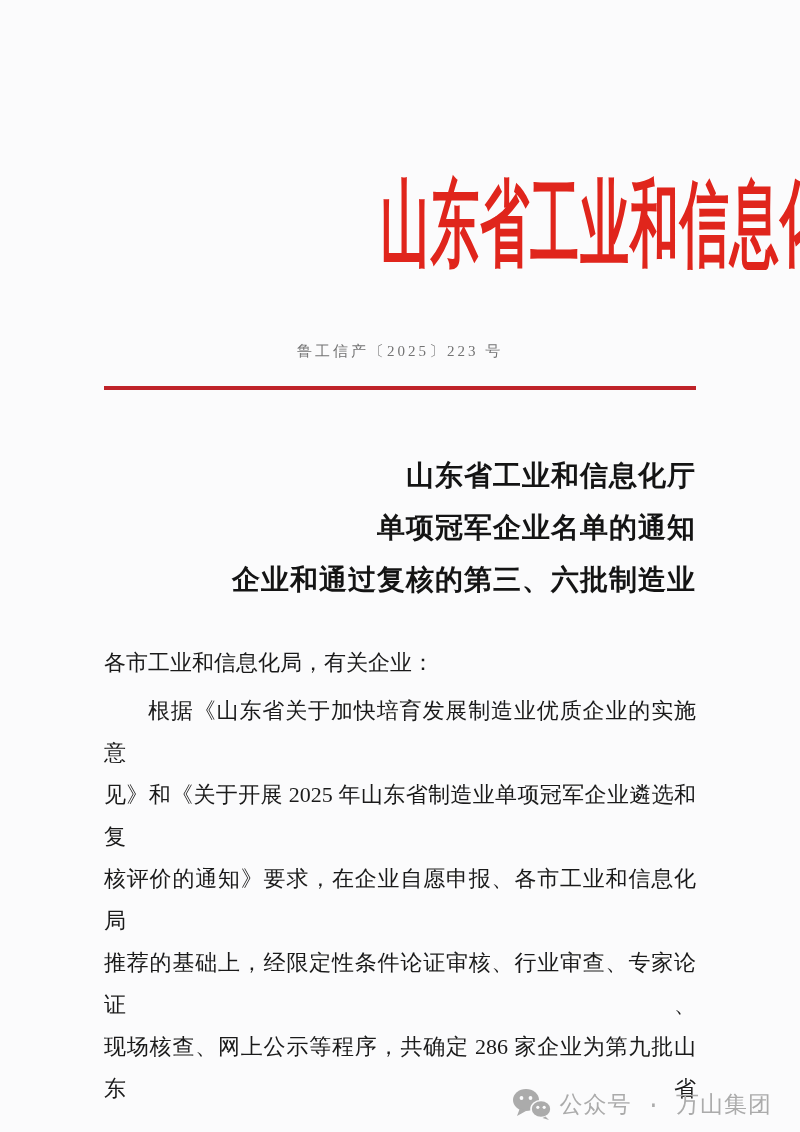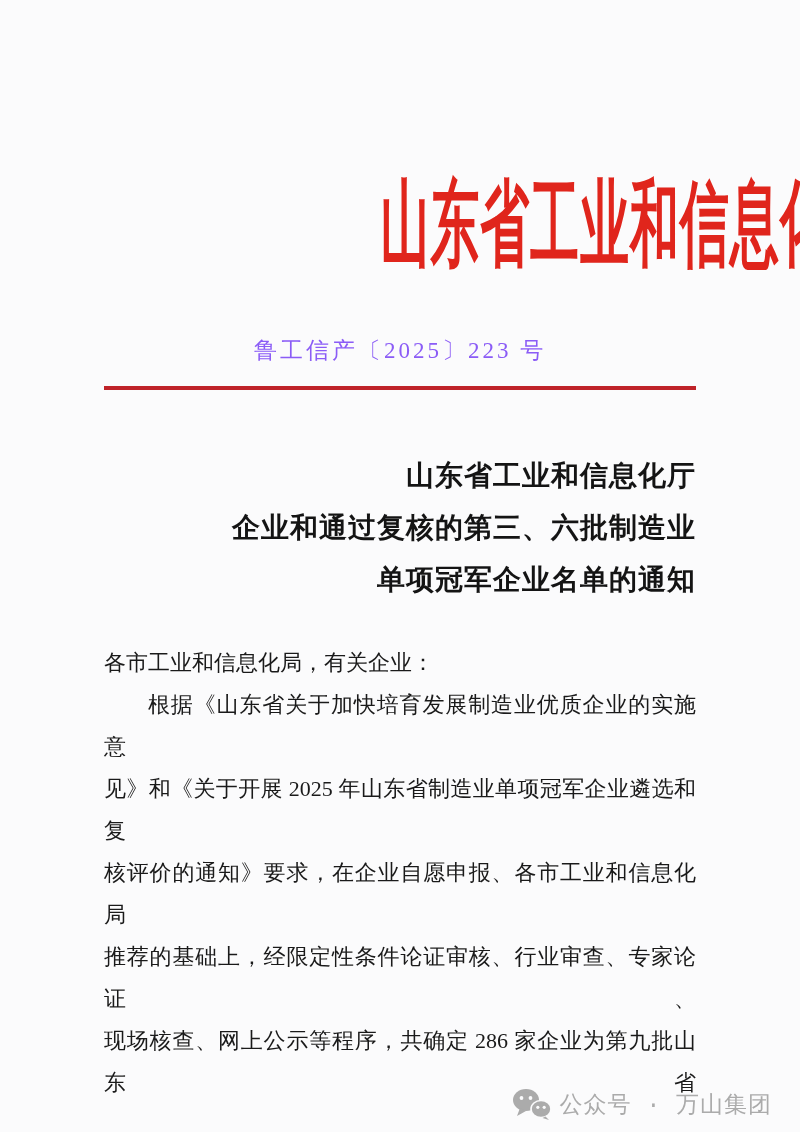--- a/index.html
+++ b/index.html
@@ -30,24 +30,24 @@
     font-weight: bold;
     color: #e0251c;
     transform: scaleX(0.52);
     transform-origin: center top;
     letter-spacing: 2px;
   }
   
   .doc-number {
     margin-top: 64px;
     text-align: center;
-    font-size: 23px;
+    font-size: 15px;
     line-height: 30px;
     letter-spacing: 3px;
-    color: #8b5cf6;
+    color: #737373;
   }
   
   .red-line {
     margin-top: 20px;
     height: 4px;
     width: 100%;
     background: #bf2329;
   }
   
   .notice-title {
@@ -59,21 +59,21 @@
   }
   .nt-line { line-height: 52px; letter-spacing: 1px; }
   
   .body-text {
     margin-top: 36px;
     font-size: 22px;
     color: #1a1a1a;
   }
   .b-line { line-height: 42px; }
   .just { text-align: justify; text-align-last: justify; }
-  .indent { text-indent: 44px; }
+  .indent { text-indent: 44px; margin-top: 6px; }
   
   .footer {
     position: absolute;
     right: 28px;
     bottom: 12px;
     display: flex;
     align-items: center;
     gap: 8px;
     color: #ababab;
   }
@@ -92,22 +92,22 @@
   <div class="red-title-wrap">
     <div class="red-title">山东省工业和信息化厅文件</div>
   </div>
 
   <div class="doc-number">鲁工信产〔2025〕223 号</div>
 
   <div class="red-line"></div>
 
   <div class="notice-title">
     <div class="nt-line">山东省工业和信息化厅</div>
+    <div class="nt-line">单项冠军企业名单的通知</div>
     <div class="nt-line">企业和通过复核的第三、六批制造业</div>
-    <div class="nt-line">单项冠军企业名单的通知</div>
   </div>
 
   <div class="body-text">
     <div class="b-line">各市工业和信息化局，有关企业：</div>
     <div class="b-line just indent">根据《山东省关于加快培育发展制造业优质企业的实施意</div>
     <div class="b-line just">见》和《关于开展 2025 年山东省制造业单项冠军企业遴选和复</div>
     <div class="b-line just">核评价的通知》要求，在企业自愿申报、各市工业和信息化局</div>
     <div class="b-line just">推荐的基础上，经限定性条件论证审核、行业审查、专家论证、</div>
     <div class="b-line just">现场核查、网上公示等程序，共确定 286 家企业为第九批山东省</div>
 

